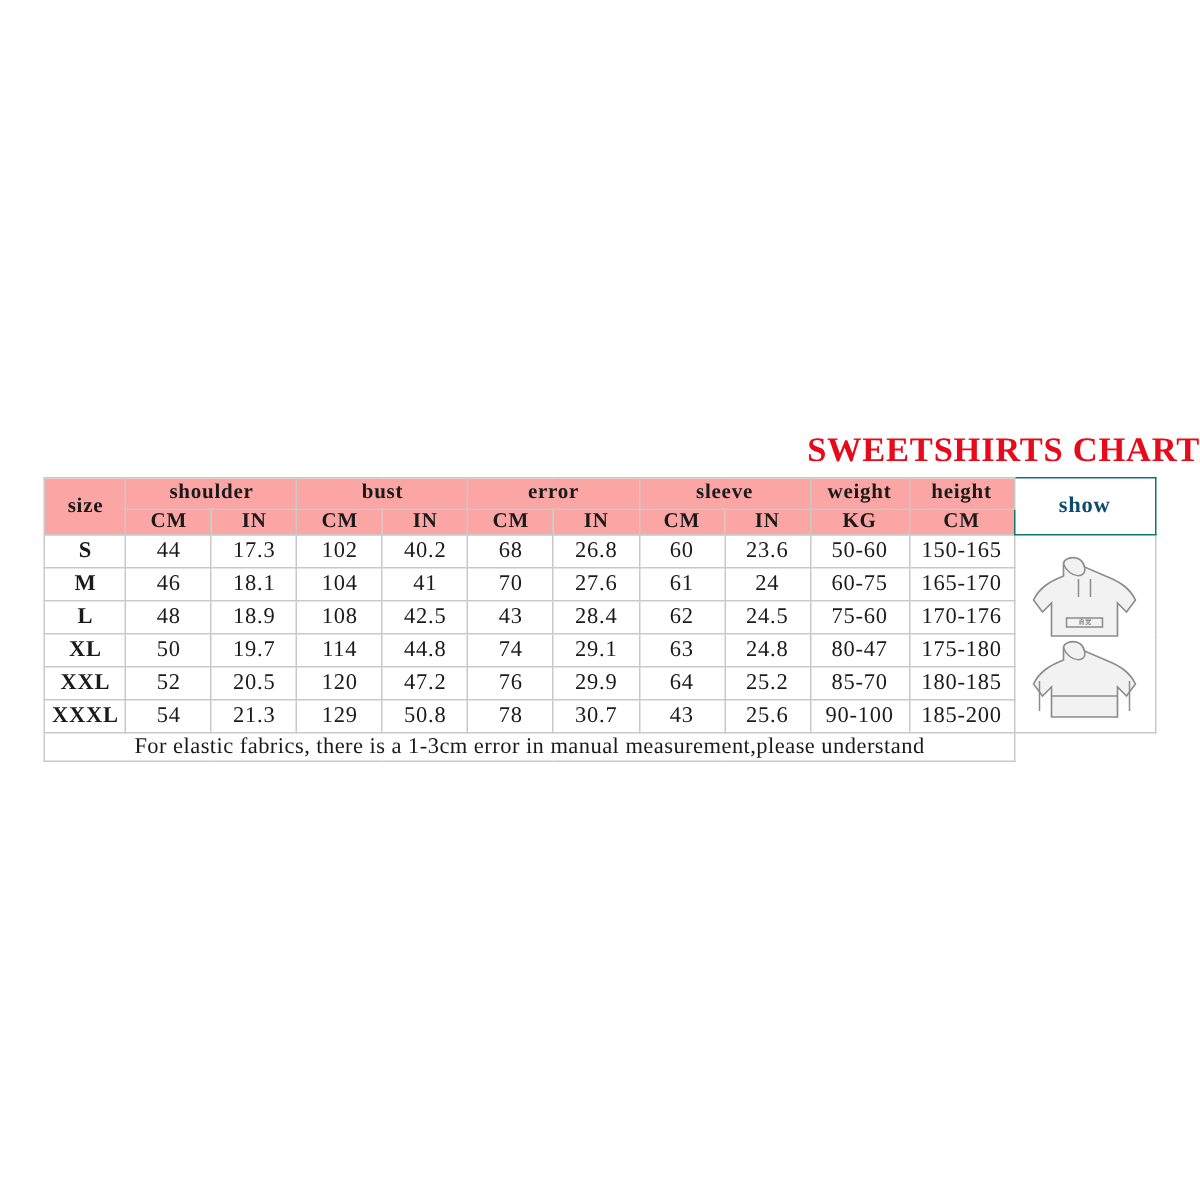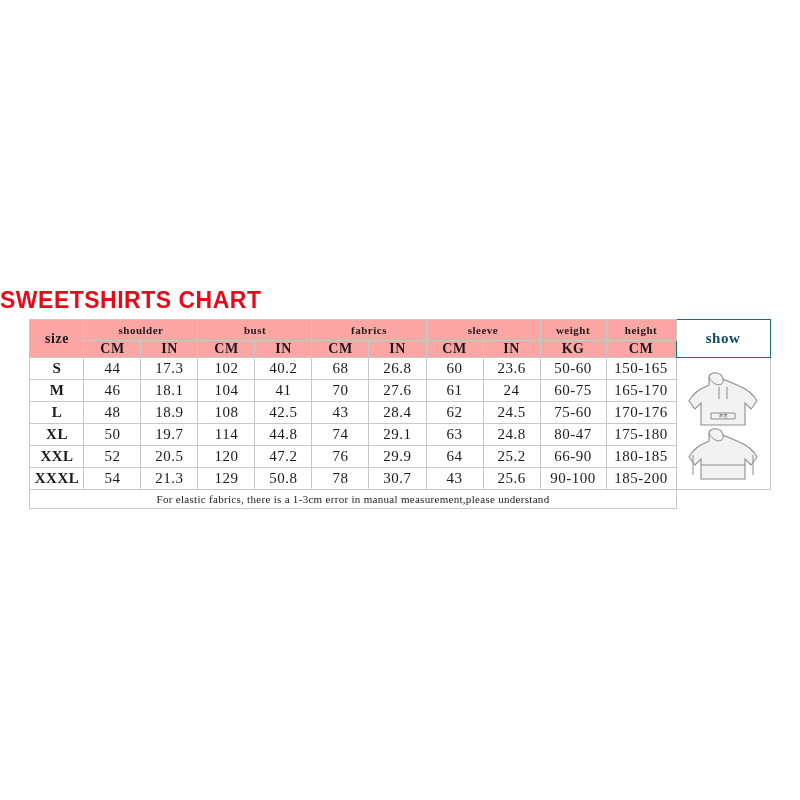--- a/index.html
+++ b/index.html
@@ -16,23 +16,23 @@
   }
 
   #chart-wrap {
     position: absolute;
     left: 0;
     top: 285px;
     width: 800px;
   }
 
   .chart-title {
-    text-align: left;
+    text-align: right;
     color: #e8091a;
-    font-family: Liberation Sans, sans-serif;
+    font-family: Liberation Serif, serif;
     font-weight: bold;
     font-size: 23px;
     letter-spacing: 0.5px;
     padding: 2px 0 5px 0;
     background: #ffffff;
   }
 
   table.size-table {
     border-collapse: collapse;
     table-layout: fixed;
@@ -51,21 +51,21 @@
   }
 
   
   .hdr-row td {
     background: #fca5a5;
     color: #ffffff;
     border: 1px solid #e8091a;
     font-weight: bold;
   }
   .hdr-group {
-    font-size: 11px;
+    font-size: 14px;
     height: 20px;
     line-height: 20px;
     letter-spacing: 0.5px;
   }
   .hdr-unit {
     font-size: 14px;
     height: 16px;
     line-height: 16px;
     letter-spacing: 0.5px;
   }
@@ -82,21 +82,21 @@
     height: 21px;
     font-size: 15px;
     letter-spacing: 0.5px;
   }
   .data-row td.size-cell {
     font-weight: bold;
     font-size: 15px;
   }
 
   .note-row td {
-    font-size: 11px;
+    font-size: 15px;
     height: 18px;
     letter-spacing: 0.3px;
     color: #111;
     border-top: 1px solid #c9c9c9;
   }
 
   .show-cell {
     background: #ffffff;
     padding: 0;
   }
@@ -134,21 +134,21 @@
       <col style="width:66px">
       <col style="width:70px">
       <col style="width:94px">
     </colgroup>
     <tbody>
 
       <tr class="hdr-row">
         <td class="hdr-size" rowspan="2">size</td>
         <td class="hdr-group" colspan="2">shoulder</td>
         <td class="hdr-group" colspan="2">bust</td>
-        <td class="hdr-group" colspan="2">fabrics</td>
+        <td class="hdr-group" colspan="2">error</td>
         <td class="hdr-group" colspan="2">sleeve</td>
         <td class="hdr-group">weight</td>
         <td class="hdr-group">height</td>
         <td class="hdr-show" rowspan="2" style="background:#ffffff;color:#0c4a6e;border:1px solid #0f766e;">show</td>
       </tr>
 
       <tr class="hdr-row">
         <td class="hdr-unit">CM</td>
         <td class="hdr-unit">IN</td>
         <td class="hdr-unit">CM</td>
@@ -241,21 +241,21 @@
       <tr class="data-row">
         <td class="size-cell">XXL</td>
         <td>52</td>
         <td>20.5</td>
         <td>120</td>
         <td>47.2</td>
         <td>76</td>
         <td>29.9</td>
         <td>64</td>
         <td>25.2</td>
-        <td>66-90</td>
+        <td>85-70</td>
         <td>180-185</td>
       </tr>
 
       <tr class="data-row">
         <td class="size-cell">XXXL</td>
         <td>54</td>
         <td>21.3</td>
         <td>129</td>
         <td>50.8</td>
         <td>78</td>

